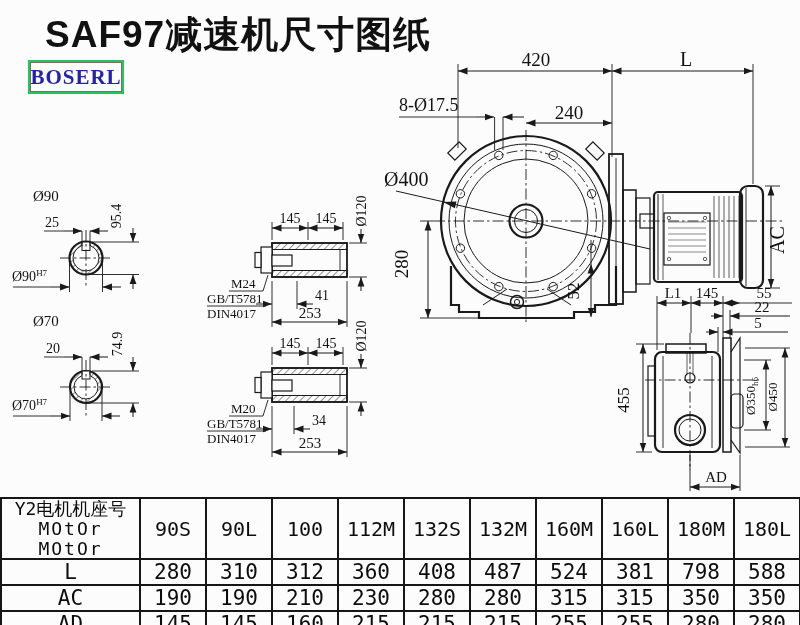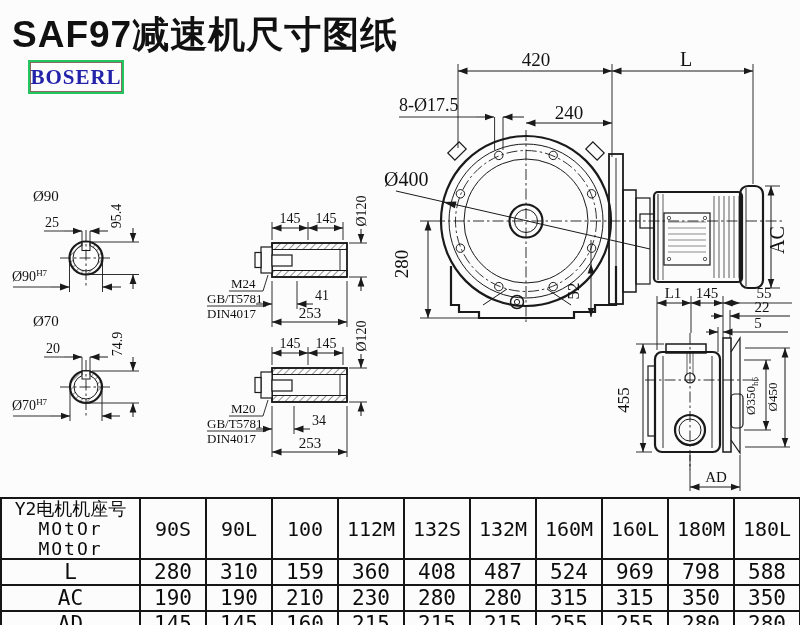--- a/index.html
+++ b/index.html
@@ -1,18 +1,18 @@
 <!DOCTYPE html>
 <html><head>
 <meta charset="utf-8">
 <style>
   html,body{margin:0;padding:0;background:#e8e8e8;}
   #stage{position:relative;width:800px;height:625px;background:#fcfcfc;overflow:hidden;
          font-family:"Liberation Sans","DejaVu Sans",sans-serif;}
-  #page-title{position:absolute;left:12px;top:10px;margin:0;font-size:37px;font-weight:700;
+  #page-title{position:absolute;left:45px;top:10px;margin:0;font-size:37px;font-weight:700;
               letter-spacing:1px;color:#111;}
   #brand-logo{position:absolute;left:28px;top:60px;width:92px;height:30px;border:2px solid #22c55e;
               box-shadow:0 0 0 1px #8a6a60 inset;display:flex;align-items:center;justify-content:center;}
   #brand-logo span{font-family:"Liberation Serif","DejaVu Serif",serif;font-weight:700;
                    font-size:21px;color:#2323aa;letter-spacing:1px;}
   #dwg{position:absolute;left:0;top:0;}
   #dwg line,#dwg rect,#dwg circle,#dwg path{stroke:#1a1a1a;fill:none;}
   .w2{stroke-width:2.2}.w18{stroke-width:1.8}.w15{stroke-width:1.5}.w12{stroke-width:1.2}
   .w1{stroke-width:1}.w09{stroke-width:0.9}.w07{stroke-width:0.7}.w05{stroke-width:0.5}
   .cl{stroke-width:0.9;stroke-dasharray:11 3 2.5 3;}
@@ -353,26 +353,26 @@
       <td>132M</td>
       <td>160M</td>
       <td>160L</td>
       <td>180M</td>
       <td>180L</td>
     </tr>
     <tr class="dr">
       <td>L</td>
       <td>280</td>
       <td>310</td>
-      <td>159</td>
+      <td>312</td>
       <td>360</td>
       <td>408</td>
       <td>487</td>
       <td>524</td>
-      <td>969</td>
+      <td>381</td>
       <td>798</td>
       <td>588</td>
     </tr>
     <tr class="dr">
       <td>AC</td>
       <td>190</td>
       <td>190</td>
       <td>210</td>
       <td>230</td>
       <td>280</td>

